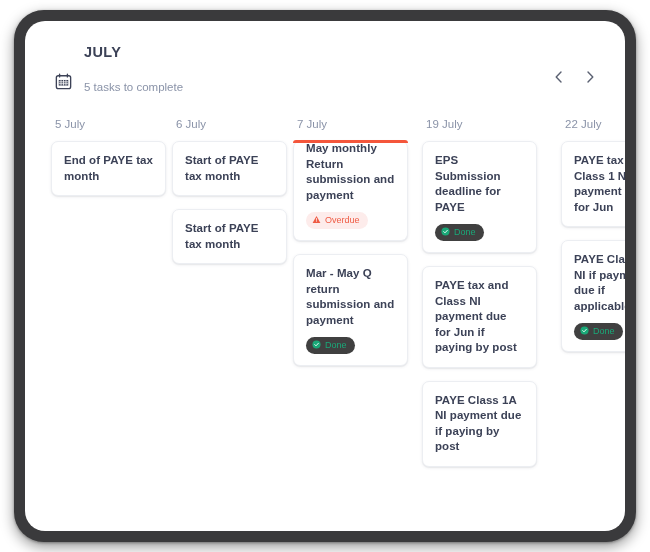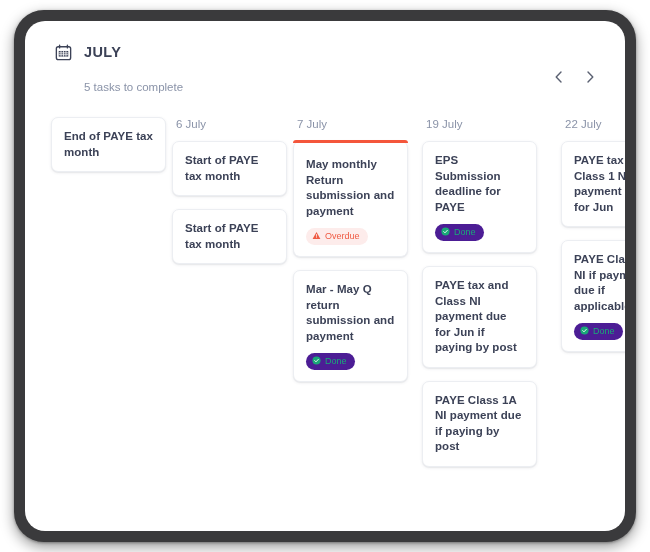--- a/index.html
+++ b/index.html
@@ -37,21 +37,21 @@
   
   #calendar-header {
     position: absolute;
     left: 0; top: 0; right: 0;
     height: 76px;
     padding: 22px 30px 0 30px;
   }
 
   .header-left {
     display: flex;
-    align-items: flex-start;
+    align-items: flex-end;
     gap: 12px;
   }
 
   .cal-icon { margin-top: 1px; flex: 0 0 auto; }
 
   .header-title {
     font-size: 14.5px;
     font-weight: bold;
     letter-spacing: 0.4px;
     color: #3c4257;
@@ -120,21 +120,21 @@
     background: #ffffff;
     border: 1px solid #eceef2;
     border-radius: 7px;
     padding: 11px 11px 11px 12px;
     margin-bottom: 13px;
     box-shadow: 0 1px 3px rgba(60,66,87,0.10), 0 1px 1px rgba(60,66,87,0.05);
   }
 
   .card.overdue-card {
     border-top: none;
-    padding-top: 16px;
+    padding-top: 0;
   }
 
   .card-topbar {
     position: absolute;
     left: -1px;
     right: -1px;
     top: -1px;
     height: 3px;
     border-top-left-radius: 7px;
     border-top-right-radius: 7px;
@@ -155,21 +155,21 @@
     gap: 4px;
     margin-top: 9px;
     padding: 3px 8px 3px 6px;
     border-radius: 10px;
     font-size: 9px;
     line-height: 11px;
     font-weight: normal;
   }
 
   .badge.done {
-    background: #4c1d95;
+    background: #404040;
     color: #1aa878;
   }
 
   .badge.overdue {
     background: #fdeceb;
     color: #ef5b44;
   }
 
   .badge-icon {
     display: inline-flex;
@@ -214,20 +214,21 @@
             <svg width="7" height="12" viewBox="0 0 7 12" fill="none">
               <path d="M1 1L5.8 6L1 11" stroke="#5b6172" stroke-width="1.4" stroke-linecap="round" stroke-linejoin="round"></path>
             </svg>
           </span>
         </button>
       </div>
     </div>
 
     <div id="board">
         <div class="day-column">
+          <div class="day-header">5 July</div>
           <div class="card">
             <div class="card-title">End of PAYE tax month</div>
           </div>
         </div>
         <div class="day-column" style="margin-left: 6px;">
           <div class="day-header">6 July</div>
           <div class="card">
             <div class="card-title">Start of PAYE tax month</div>
           </div>
           <div class="card">

